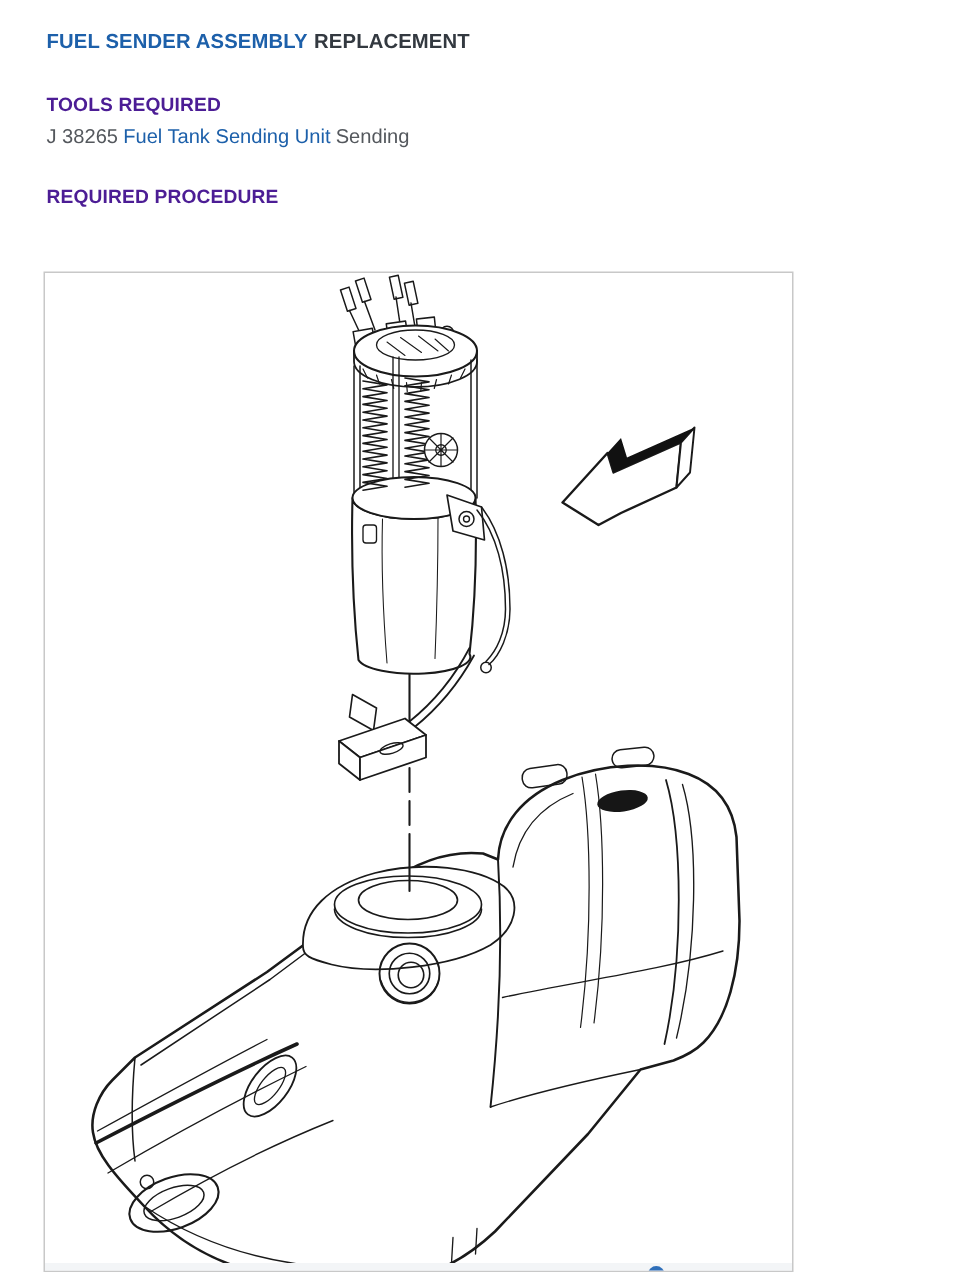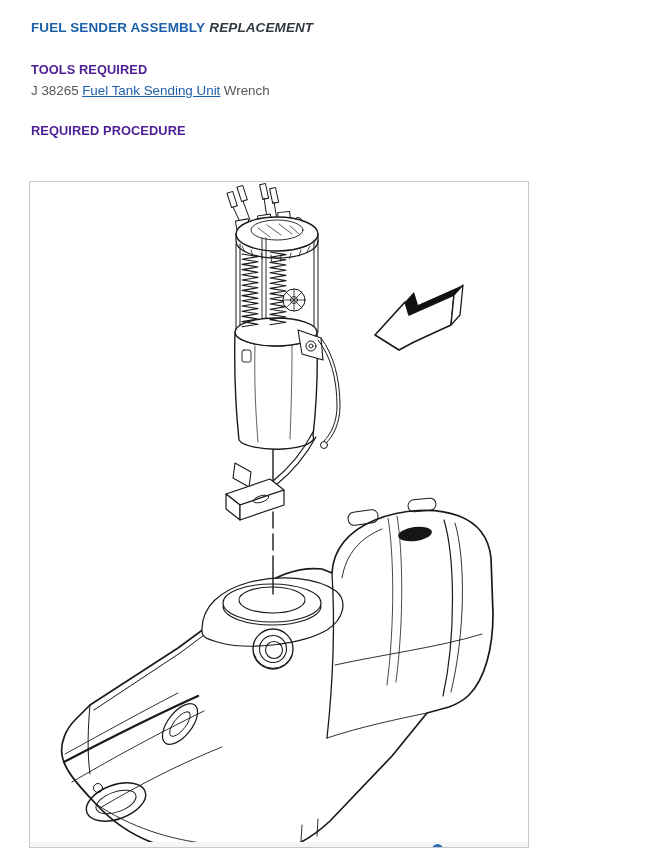--- a/index.html
+++ b/index.html
@@ -3,48 +3,48 @@
 <meta charset="utf-8">
 <style>
   * { margin:0; padding:0; box-sizing:border-box; }
   html,body { width:646px; height:848px; background:#ffffff; overflow:hidden;
               font-family:"Liberation Sans", sans-serif; }
   .abs { position:absolute; }
 
   .title { left:31px; top:20px; font-size:13.5px; font-weight:700;
            letter-spacing:0.1px; color:#333940; white-space:nowrap; }
   .title a, .tool-line a { color:#1d60aa; text-decoration:none; cursor:pointer; }
-  .title .rest { margin-left:0.32em;font-style:italic; }
+  .title .rest { margin-left:0.32em; }
 
   .subhead { left:31px; font-size:12.8px; font-weight:700; color:#4c1d95;
              letter-spacing:0.1px; white-space:nowrap; }
   #tools-heading { top:62px; }
   #removal-heading { top:123px; }
 
   .tool-line { left:31px; top:83px; font-size:13.4px; color:#54585d; white-space:nowrap; }
-  .tool-line a { margin:0 0.26em;text-decoration:underline; }
+  .tool-line a { margin:0 0.26em; }
 
   .figure-card { left:29px; top:181px; width:500px; height:667px;
                  border:1px solid #c8c8c8; background:#ffffff; overflow:hidden; }
   .figure-card svg { display:block; }
   .figure-footer { position:absolute; left:0; right:0; top:660px; height:7px;
                    background:#f3f5f7; }
   .footer-icon { position:absolute; left:402px; top:2px; width:11px; height:11px;
                  border-radius:6px; background:#2f6fba; }
 </style>
 </head>
 <body>
 
 <h1 class="abs title">
   <a>FUEL SENDER ASSEMBLY</a><span class="rest">REPLACEMENT</span>
 </h1>
 
 <h2 class="abs subhead" id="tools-heading">TOOLS REQUIRED</h2>
 
-<p class="abs tool-line"><span>J 38265</span><a>Fuel Tank Sending Unit</a><span>Wrench</span></p>
+<p class="abs tool-line"><span>J 38265</span><a>Fuel Tank Sending Unit</a><span>Sending</span></p>
 
 <h2 class="abs subhead" id="removal-heading">REQUIRED PROCEDURE</h2>
 
 <div class="abs figure-card">
   <svg width="497" height="660" viewBox="0 0 497 660" fill="none" stroke="#1a1a1a" stroke-linecap="round" stroke-linejoin="round">
 
     <g>
       <path fill="#ffffff" stroke-width="1.7" d="M60,523 L148,466 L228,407 C250,391 272,385 292,387 L302,391
            C303,368 318,349 345,338 C372,327 406,325 429,334
            C450,342 459,357 461,376 L463,432 C463,466 455,497 439,513

